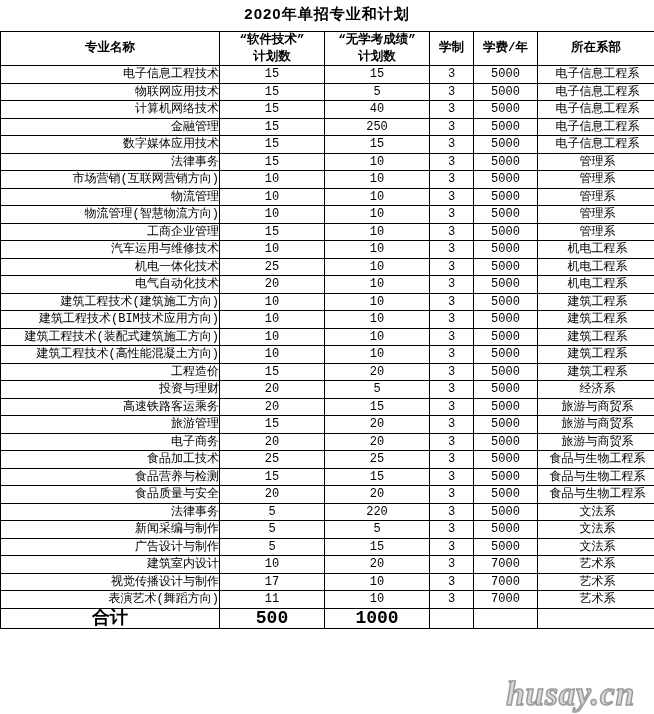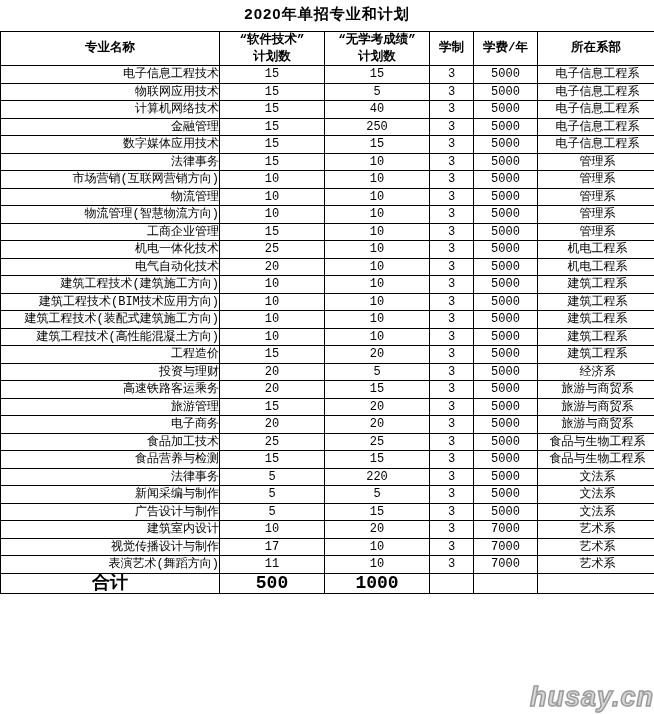--- a/index.html
+++ b/index.html
@@ -60,30 +60,31 @@
   td.dept  { text-align: center; padding-left: 3px; }
   tr.total-row td {
     font-weight: bold;
     height: 19px;
     line-height: 19px;
     font-size: 18px;
   }
   td.total-label { text-align: center; }
   .watermark {
     position: absolute;
-    right: 0;
+    right: 19px;
     bottom: 1px;
-    font-size: 27px;
+    font-size: 33px;
     font-weight: bold;
     font-style: italic;
     letter-spacing: 1px;
     color: rgba(255, 255, 255, 0.55);
     -webkit-text-stroke: 1.5px #9b9b9b;
     text-shadow: 0 0 1px #aaaaaa;
     pointer-events: none;
+    font-family: Liberation Serif, serif;
   }
 </style>
 </head>
 <body>
 
 <div class="page" style="background: rgb(255, 255, 255); color: rgb(0, 0, 0);">
 
   <div class="title">2020年单招专业和计划</div>
 
   <table class="plan-table">
@@ -182,20 +183,28 @@
         </tr>
         <tr>
           <td class="major">工商企业管理</td>
           <td class="num">15</td>
           <td class="num">10</td>
           <td class="num">3</td>
           <td class="num">5000</td>
           <td class="dept">管理系</td>
         </tr>
         <tr>
+          <td class="major">汽车运用与维修技术</td>
+          <td class="num">10</td>
+          <td class="num">10</td>
+          <td class="num">3</td>
+          <td class="num">5000</td>
+          <td class="dept">机电工程系</td>
+        </tr>
+        <tr>
           <td class="major">机电一体化技术</td>
           <td class="num">25</td>
           <td class="num">10</td>
           <td class="num">3</td>
           <td class="num">5000</td>
           <td class="dept">机电工程系</td>
         </tr>
         <tr>
           <td class="major">电气自动化技术</td>
           <td class="num">20</td>
@@ -281,20 +290,28 @@
           <td class="num">25</td>
           <td class="num">25</td>
           <td class="num">3</td>
           <td class="num">5000</td>
           <td class="dept">食品与生物工程系</td>
         </tr>
         <tr>
           <td class="major">食品营养与检测</td>
           <td class="num">15</td>
           <td class="num">15</td>
+          <td class="num">3</td>
+          <td class="num">5000</td>
+          <td class="dept">食品与生物工程系</td>
+        </tr>
+        <tr>
+          <td class="major">食品质量与安全</td>
+          <td class="num">20</td>
+          <td class="num">20</td>
           <td class="num">3</td>
           <td class="num">5000</td>
           <td class="dept">食品与生物工程系</td>
         </tr>
         <tr>
           <td class="major">法律事务</td>
           <td class="num">5</td>
           <td class="num">220</td>
           <td class="num">3</td>
           <td class="num">5000</td>

